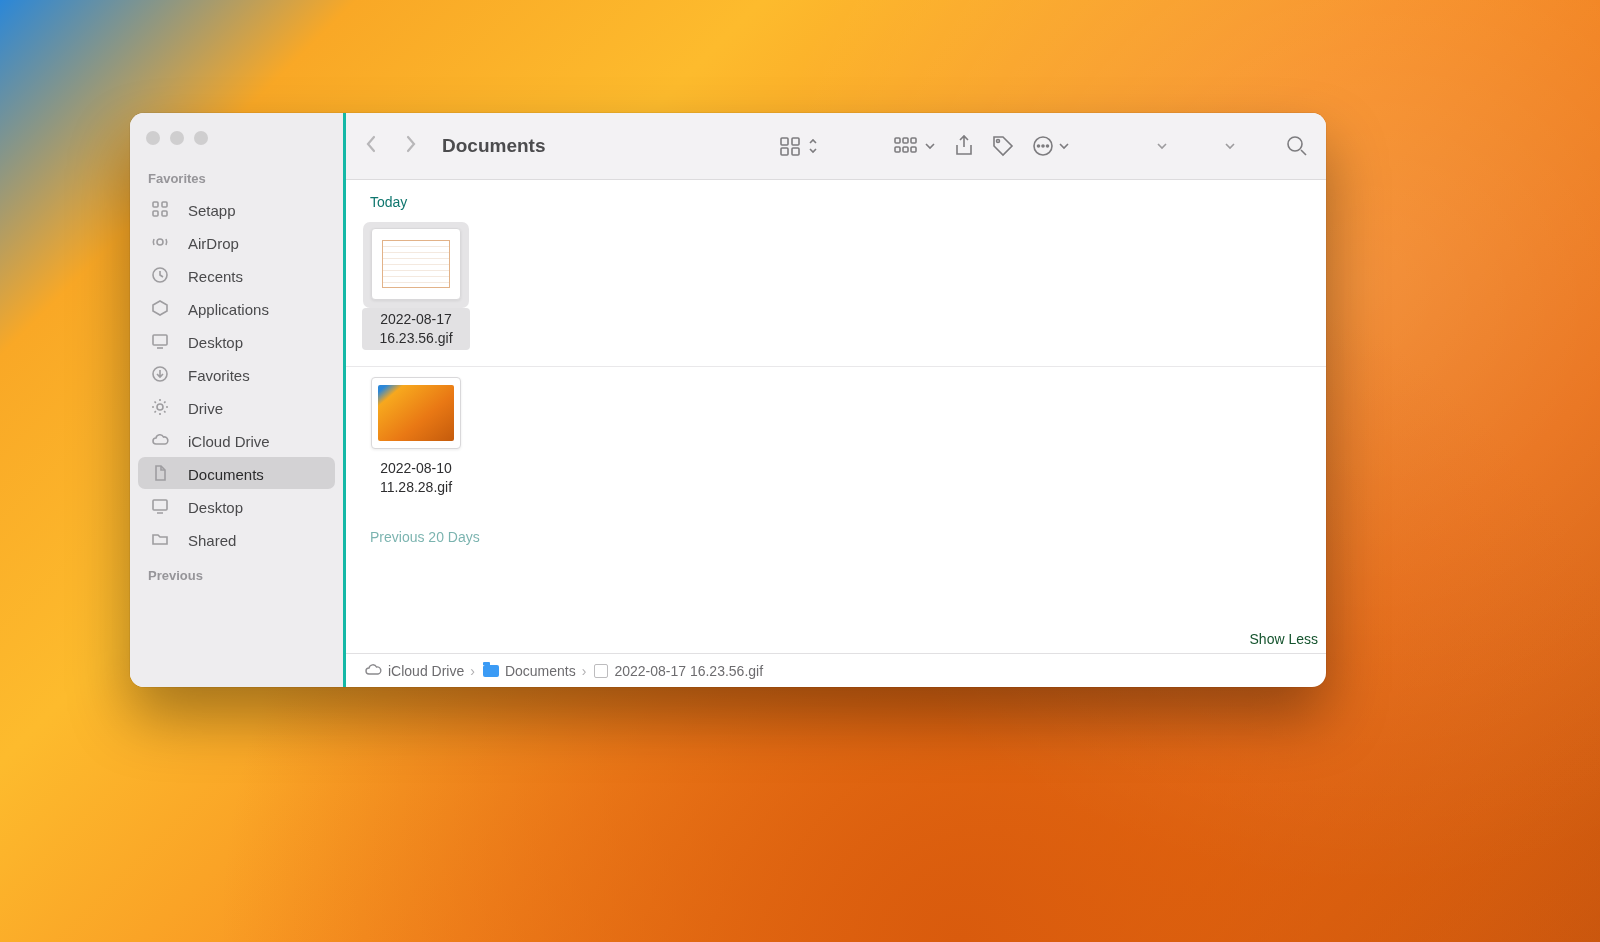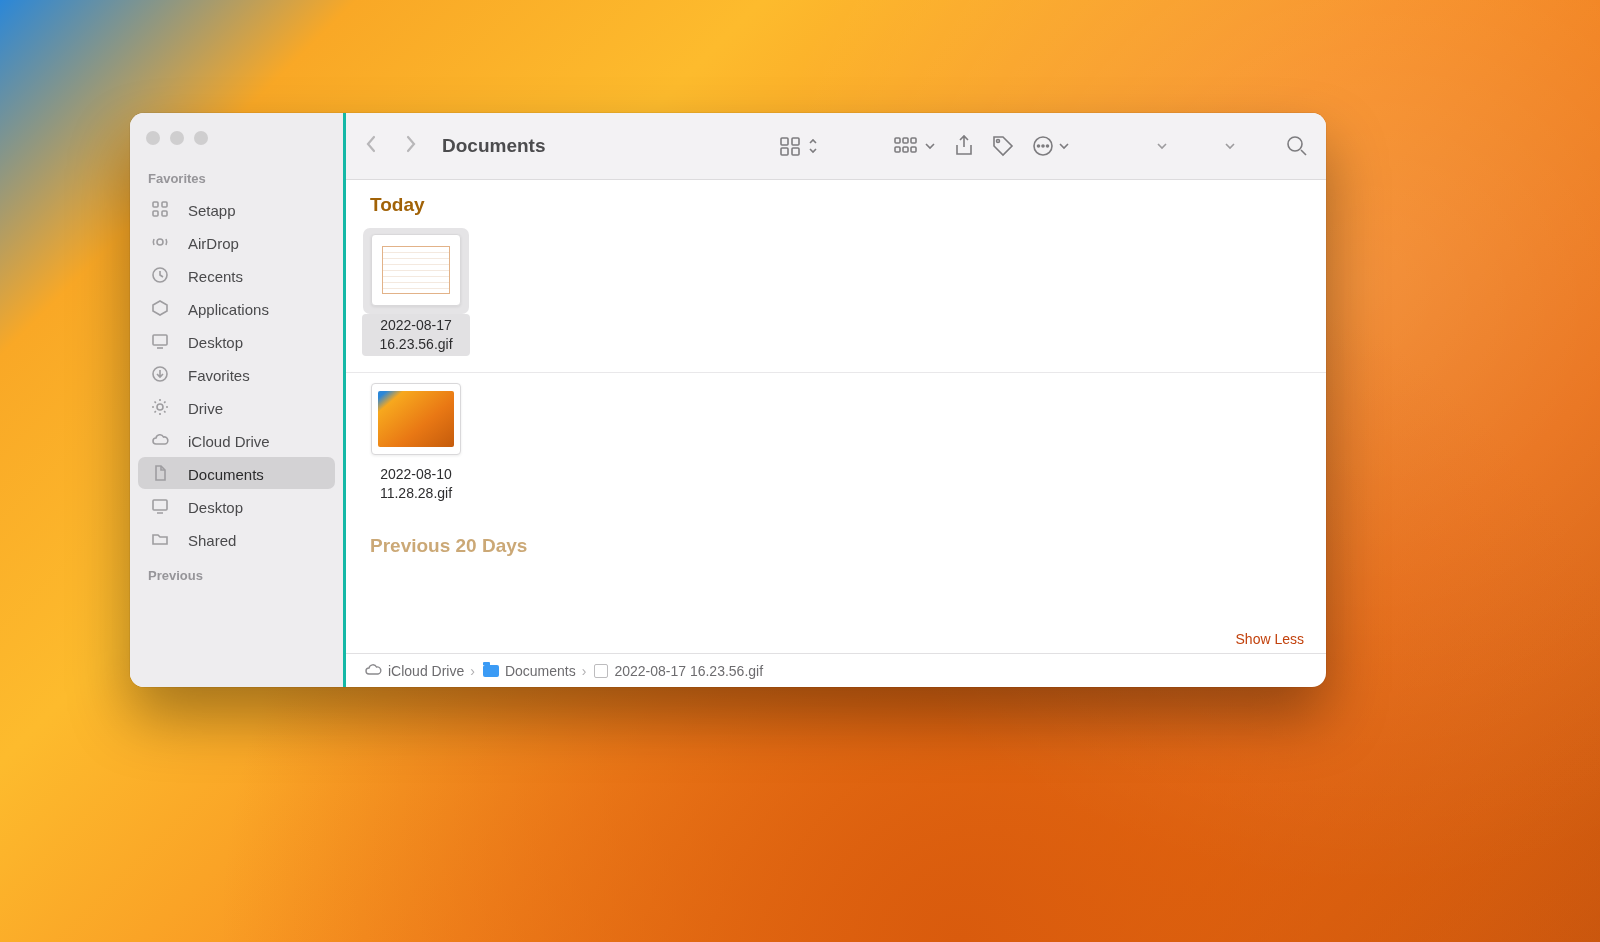--- a/index.html
+++ b/index.html
@@ -52,38 +52,38 @@
     display:flex; align-items:center; padding:0 18px; gap:18px;
   }
   .nav-group{display:flex;gap:26px;color:#b8b7b9;}
   .nav-btn{cursor:pointer;}
   .win-title{font-size:19px;font-weight:600;color:#4c4c4e;margin-left:6px;}
   .spacer{flex:1;}
   .tool-btn{color:#7d7c7f;cursor:pointer;display:flex;align-items:center;gap:4px;}
   .tool-btn svg{stroke:#7d7c7f;fill:none;stroke-width:1.6;}
   
   .content{flex:1; overflow-y:auto; position:relative;}
-  .group-header{font-size:19px;font-weight:700;color:#a16207;padding:14px 24px 8px;}
+  .group-header{font-size:14px;font-weight:400;color:#0f766e;padding:14px 24px 8px;}
   .group-row{display:flex;padding:4px 16px 16px;gap:16px;flex-wrap:wrap;border-bottom:1px solid #e9e8ea;}
   .group-row.noborder{border:none;}
   .file-item{width:108px;display:flex;flex-direction:column;align-items:center;cursor:pointer;}
   .thumb{width:90px;height:72px;background:#fff;border:1px solid #d9d8da;border-radius:4px;box-shadow:0 1px 3px rgba(0,0,0,0.08);display:flex;align-items:center;justify-content:center;overflow:hidden;margin-bottom:8px;}
   .thumb .mini{width:76px;height:56px;background:linear-gradient(180deg,#fcefe1,#f7d4a3);border-radius:2px;position:relative;}
   .thumb .mini.spreadsheet{background:#fff;}
   .thumb .mini.spreadsheet::before{content:"";position:absolute;inset:4px;border:1px solid #e2b288;background:repeating-linear-gradient(180deg,#fff 0 5px,#f4e9df 5px 6px),repeating-linear-gradient(90deg,#fff 0 8px,#f4e9df 8px 9px);}
   .thumb .mini.wallpaper{background:linear-gradient(140deg,#2b87d8 0 6%,#f7a81e 18%,#e97814 60%,#c45b0c);}
   .file-item.selected .thumb-wrap{background:#e5e4e6;border-radius:7px;padding:6px 8px 0;}
   .file-item .thumb-wrap{padding:6px 8px 0;}
   .file-name{font-size:14px;line-height:1.35;text-align:center;color:#2d2d2f;word-break:break-word;max-width:112px;padding:2px 6px;border-radius:4px;}
   .file-item.selected .file-name{background:#e2e1e3;}
   
   .pathbar{height:34px;flex-shrink:0;border-top:1px solid #e1e0e2;display:flex;align-items:center;padding:0 18px;font-size:14px;color:#6d6c6f;gap:8px;}
   .crumb{display:flex;align-items:center;gap:6px;cursor:pointer;}
   .crumb .sep{color:#b0afb1;}
-  .show-less{position:absolute;right:22px;bottom:6px;color:#c2410c;font-size:14px;cursor:pointer;}
+  .show-less{position:absolute;right:8px;bottom:6px;color:#14532d;font-size:14px;cursor:pointer;}
   .folder-mini{width:16px;height:12px;background:#3b9bf5;border-radius:2px;position:relative;display:inline-block;}
   .folder-mini::before{content:"";position:absolute;top:-3px;left:0;width:7px;height:3px;background:#3b9bf5;border-radius:1px 1px 0 0;}
   .gif-mini{width:14px;height:14px;background:#fff;border:1px solid #bdbcbe;border-radius:2px;display:inline-block;}
   svg{overflow:visible;}
 </style>
 </head>
 <body>
 
 <div class="wallpaper-swirl"></div>
 

